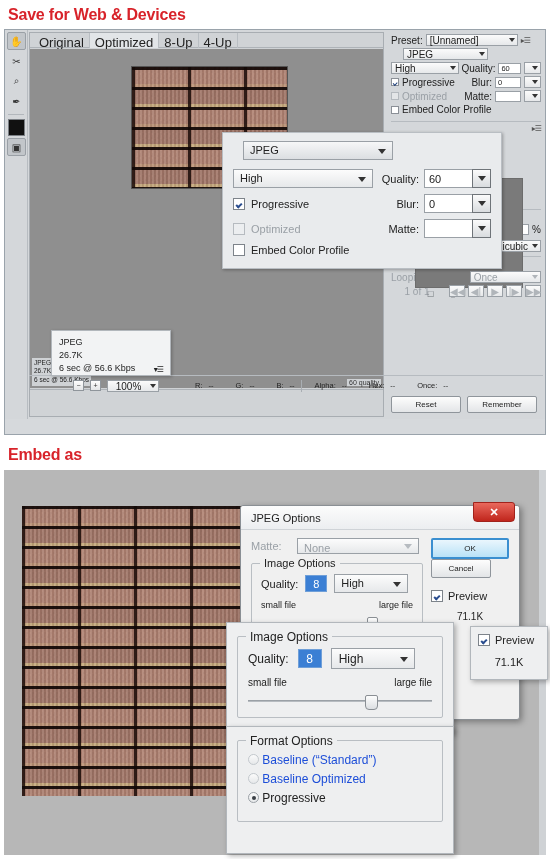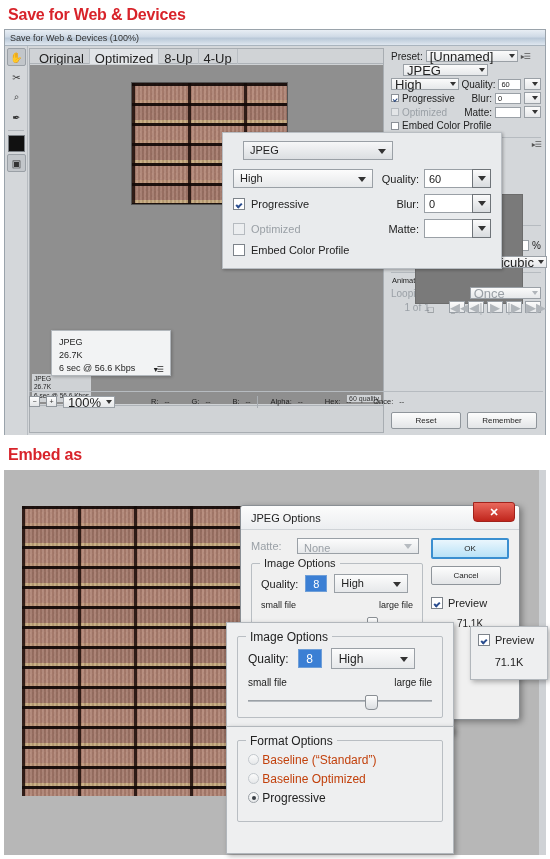--- a/index.html
+++ b/index.html
@@ -111,21 +111,21 @@
     background:#d4d7da;
   }
   .rp-row{ display:flex; align-items:center; gap:3px; margin:2px 4px; font-size:8px; }
   .lbl{ color:#222; font-size:10px; white-space:nowrap; }
   .mini-input{
     background:#fff;border:1px solid #9aa0a6;height:11px;font-size:7.5px;
     padding:0 2px; line-height:10px; color:#222;
   }
   .mini-combo{
     background:linear-gradient(#fbfbfb,#e6e8ea);border:1px solid #9aa0a6;height:12px;
-    font-size:13px;padding:0 12px 0 3px;line-height:11px;color:#222;position:relative;
+    font-size:10px;padding:0 12px 0 3px;line-height:11px;color:#222;position:relative;
   }
   .mini-combo .arr{ position:absolute; right:2px; top:3px; border-left:3px solid transparent;
     border-right:3px solid transparent; border-top:4px solid #333; }
   .cbx{ width:8px;height:8px;border:1px solid #8b9097;background:#fff;display:inline-block;
         position:relative; flex:0 0 auto;}
   .cbx.on:after{content:"";position:absolute;left:1px;top:3px;width:3px;height:1.5px;
         border-left:1.5px solid #20407a;border-bottom:1.5px solid #20407a;transform:rotate(-45deg);}
   .cbx.dis{ background:#e3e5e7; border-color:#b4b9be; }
   .dimtext{ color:#9aa0a6; }
   .panel-group-title{ font-size:7.5px;color:#222;margin:3px 0 1px 5px;}
@@ -135,21 +135,21 @@
     background:#7a7a7a; border:1px solid #6c6c6c;
   }
   #pv-icons{ position:absolute; left:40px; top:258px; width:95px; display:flex;
     justify-content:space-between; font-size:8px; color:#6e7378;}
 
   
   #sfw-bottom{
     position:absolute; left:24px; right:2px; bottom:2px; height:42px;
   }
   #bb-row1{ display:flex; align-items:center; gap:6px; height:18px; font-size:7.5px;
-    border-top:1px solid #b6bbc0; padding-top:2px;}
+    border-top:1px solid #b6bbc0; padding-top:2px;padding-left:44px;}
   #bb-row2{ display:flex; align-items:center; gap:7px; height:20px; margin-top:2px;}
   .btn{
     background:linear-gradient(#fdfdfd,#e3e5e7);
     border:1px solid #8f959b; border-radius:2px;
     font-size:8px; color:#222; padding:3px 8px; text-align:center;
   }
   .btn.blue{ background:linear-gradient(#eaf6fd,#b9e2f7); border-color:#4a94c4; }
   .stepbtn{ width:11px;height:11px;border:1px solid #8f959b;background:linear-gradient(#fdfdfd,#e3e5e7);
     font-size:7px;line-height:9px;text-align:center;color:#333;}
   .colorwheel{
@@ -261,21 +261,21 @@
     background:linear-gradient(#fdfdfd,#dcdfe2); border:1px solid #8a8f94;
     border-radius:2px 2px 4px 4px;
   }
   .radio{ width:11px;height:11px;border-radius:50%;border:1px solid #9aa0a6;
     background:linear-gradient(#fbfbfb,#e6e8ea); display:inline-block; position:relative;
     vertical-align:-1px;}
   .radio.on:after{content:"";position:absolute;left:2.5px;top:2.5px;width:4px;height:4px;
     border-radius:50%;background:#3a3f45;}
   .radio.dim{ border-color:#c3c8cd; }
   .rrow{ font-size:11px; margin-bottom:4px; color:#222; }
-  .rrow.dim{ color:#c2410c; }
+  .rrow.dim{ color:#1d4ed8; }
 
   
   #mag-io{
     position:absolute; left:226px; top:622px; width:228px; height:112px;
     background:#eeeff0; border:1px solid #b2b7bc;
     box-shadow:2px 2px 5px rgba(0,0,0,.30); padding:9px 10px;
   }
   #mag-fo{
     position:absolute; left:226px; top:726px; width:228px; height:128px;
     background:#eeeff0; border:1px solid #b2b7bc;
@@ -290,21 +290,20 @@
   #sa-scroll-r{
     position:absolute; right:0; top:0; width:7px; height:385px; background:#cfd2d5;
   }
 </style>
 </head>
 <body>
 
 <div id="hdr1" class="heading">Save for Web &amp; Devices</div>
 
 <div id="sfw">
-  <div id="sfw-title">Save for Web &amp; Devices (100%)</div>
   <div id="sfw-body">
 
     <div id="toolstrip">
       <div class="tool sel">✋</div>
       <div class="tool">✂</div>
       <div class="tool">⌕</div>
       <div class="tool">✒</div>
       <div class="toolsep"></div>
       <div class="swatchbox"></div>
       <div class="tool sel">▣</div>
@@ -564,21 +563,21 @@
         <span>small file</span>
         <span>large file</span>
       </div>
       <div class="slider">
         <div class="track"></div>
         <div class="knob" style="left:106px"></div>
       </div>
     </div>
     <div style="position:absolute;right:10px;top:8px;width:78px">
       <div class="btn blue" style="width:78px;padding:4px 0;border:2px solid #3b8fd0">OK</div>
-      <div class="btn" style="width:70px;padding:4px 0;margin-top:7px">Cancel</div>
+      <div class="btn" style="width:60px;padding:4px 0;">Cancel</div>
       <div style="margin-top:12px;display:flex;align-items:center;gap:5px">
         <span class="bigcbx on"></span>
         <span>Preview</span>
       </div>
       <div style="text-align:center;margin-top:9px;font-size:10px">71.1K</div>
     </div>
     <div class="grp" style="width:172px;margin-top:12px">
       <span class="grp-t">Format Options</span>
       <div class="rrow dim">
         <span class="radio dim"></span>

